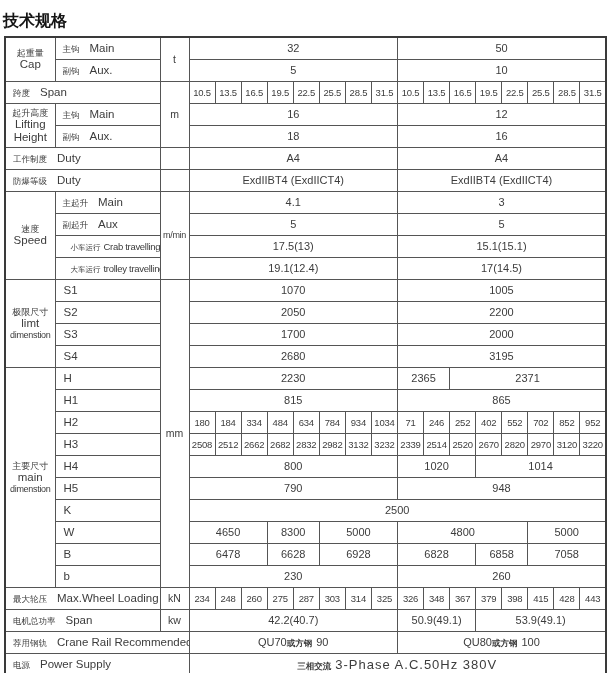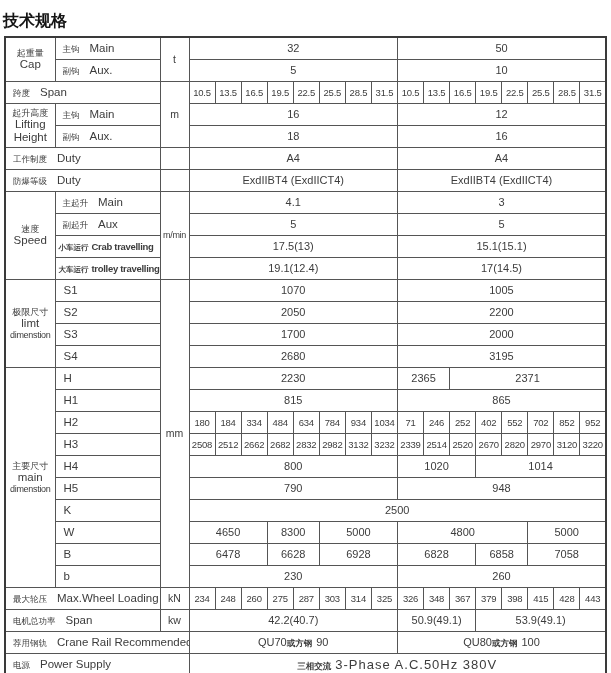--- a/index.html
+++ b/index.html
@@ -15,21 +15,21 @@
   .grp{line-height:1.12;}
   .grp span{display:block;}
   .grp .zh{font-size:9px;}
   .grp .en{font-size:11.5px;}
   .grp .ens{font-size:9px;letter-spacing:-0.3px;}
   
   .sub{text-align:left;padding-left:7px;}
   .sub .zh{font-size:8.5px;}
   .sub .en{font-size:11.5px;margin-left:10px;}
   .sub.sg{font-size:11.5px;padding-left:8px;}
-  .sub.tight{padding-left:3px;font-weight:bold;}
+  .sub.tight{padding-left:15px;}
   .sub.tight .zh{font-size:7.5px;}
   .sub.tight .en{font-size:9.5px;margin-left:3px;letter-spacing:-0.3px;}
   
   .unit{font-size:10.5px;}
   .unit.u9{font-size:9px;letter-spacing:-0.3px;}
   
   .val{font-size:11px;}
   .val .zh{font-size:8.5px;margin-right:4px;font-weight:bold;}
   .val .lg{font-size:13px;letter-spacing:1px;}
   .vs{font-size:9.5px;letter-spacing:-0.2px;}

